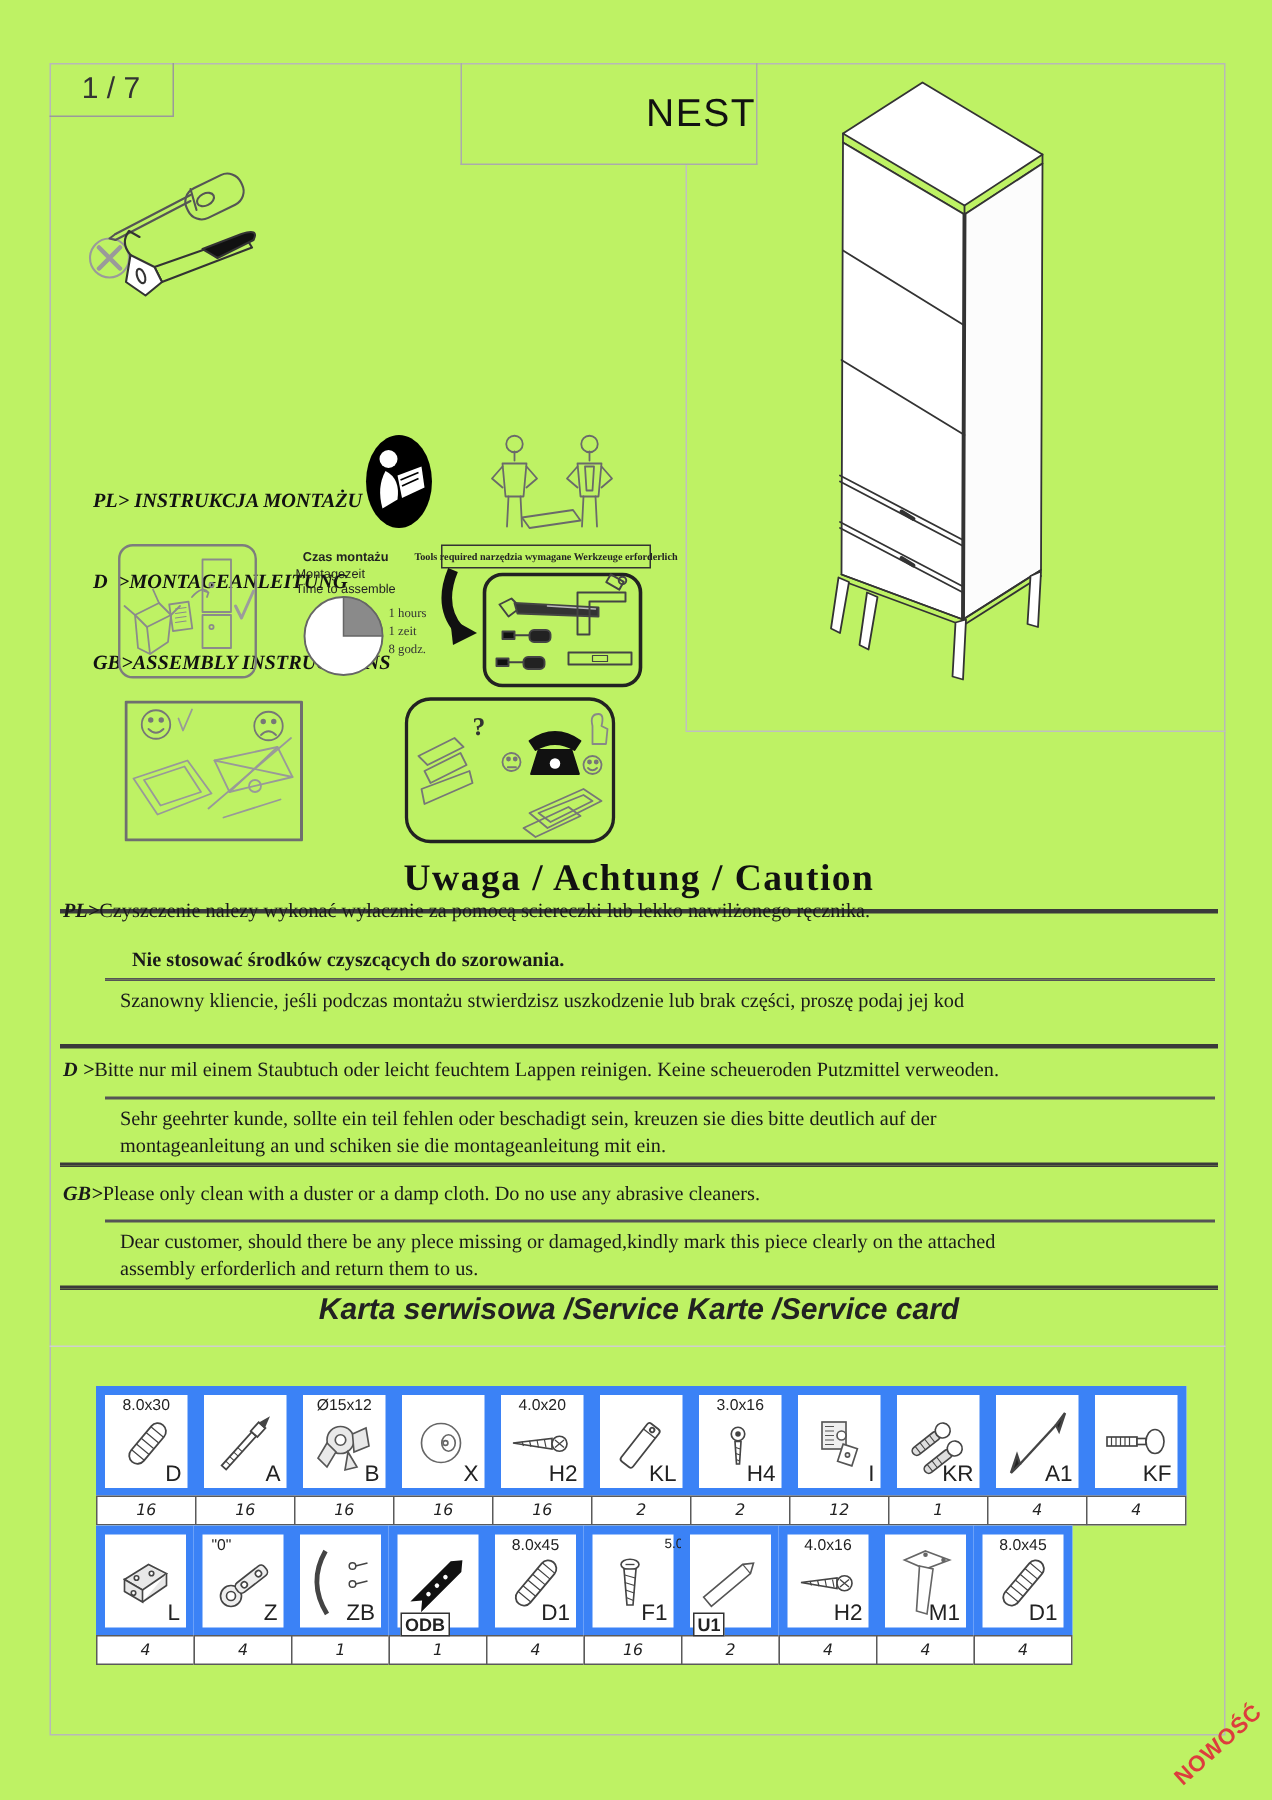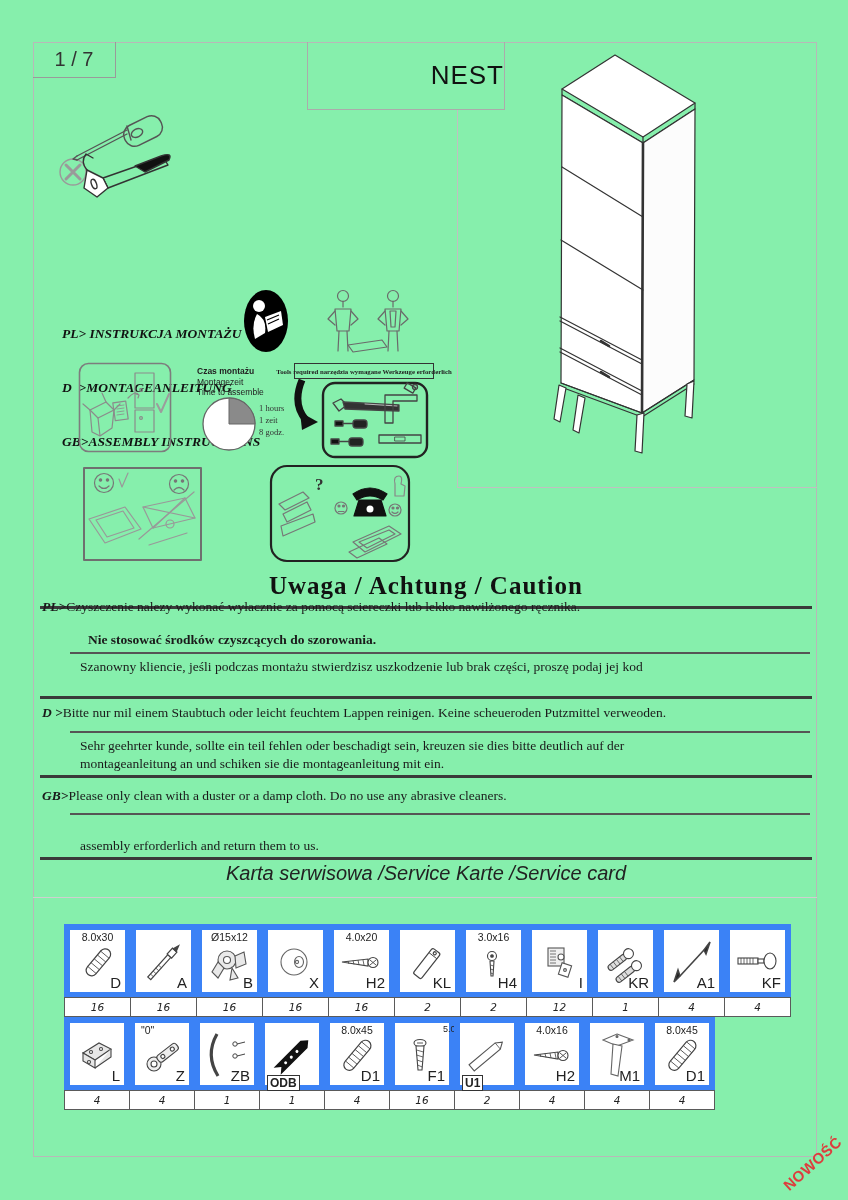--- a/index.html
+++ b/index.html
@@ -1,36 +1,36 @@
 <!DOCTYPE html>
 <html><head>
 <meta charset="utf-8">
 <style>
   * { margin:0; padding:0; box-sizing:border-box; }
   html,body { background:#fff; }
   body { font-family:"Liberation Serif", serif; color:#222; }
-  #page { position:relative; width:848px; height:1200px; background:#86efac; overflow:hidden; }
+  #page { position:relative; width:848px; height:1200px; background:#bef264; overflow:hidden; }
   .abs { position:absolute; }
   #page-border { left:33px; top:42px; width:784px; height:1115px; border:1px solid #b8b8b8; }
   #pagenum-box { left:33px; top:42px; width:83px; height:36px; border-right:1px solid #9a9a9a; border-bottom:1px solid #9a9a9a; display:flex; align-items:center; justify-content:center; font-family:"Liberation Sans",sans-serif; font-size:20px; color:#333; }
   #title-box { left:307px; top:42px; width:198px; height:68px; border:1px solid #ababab; border-top:none; display:flex; align-items:center; justify-content:flex-end; font-family:"Liberation Sans",sans-serif; font-size:26px; letter-spacing:1px; color:#111; }
   #furn-left-line { left:457px; top:110px; width:1px; height:377px; background:#c0c0c0; }
   #furn-bottom-line { left:457px; top:487px; width:360px; height:1px; background:#c0c0c0; }
   #intro { left:62px; top:289px; font-weight:bold; font-style:italic; font-size:13.5px; line-height:18px; color:#111; white-space:pre; }
   #time-titles { left:197px; top:366px; font-family:"Liberation Sans",sans-serif; font-size:8.5px; line-height:10.5px; color:#222; }
-  #time-titles .t1 { font-weight:bold; }
+  #time-titles .t1 { font-weight:bold;text-align:center; }
   #time-values { left:259px; top:402px; font-size:8.5px; line-height:12px; color:#333; }
   #tools-label { left:294px; top:363px; width:140px; height:16px; border:1px solid #333; display:flex; align-items:center; justify-content:center; font-weight:bold; font-size:6.8px; color:#222; white-space:nowrap; }
   .caution-line { left:42px; width:770px; font-size:13.5px; line-height:17px; color:#1a1a1a; }
   .prefix { font-weight:bold; font-style:italic; }
   .note { left:80px; width:730px; font-size:13.5px; line-height:17px; color:#1a1a1a; }
   .rule-heavy { left:40px; width:772px; height:3px; border-top:2px solid #3a3a3a; border-bottom:1px solid #3a3a3a; }
   .rule-note { left:70px; width:740px; height:2px; border-top:1px solid #555; border-bottom:1px solid #555; }
   #caution-title { left:40px; top:572px; width:772px; text-align:center; font-weight:bold; font-size:25px; letter-spacing:1px; color:#111; }
-  #service-title { left:40px; top:862px; width:772px; text-align:center; font-family:"Liberation Sans",sans-serif; font-weight:normal; font-style:italic; font-size:20px; color:#222; }
+  #service-title { left:40px; top:862px; width:772px; text-align:center; font-family:"Liberation Sans",sans-serif; font-weight:bold; font-style:italic; font-size:20px; color:#222; }
   #rule-light { left:33px; top:897px; width:784px; height:1px; background:#cfcfcf; }
   .ptable { display:grid; }
   .pt1 { left:65px; top:925px; grid-template-columns:repeat(11,66px); }
   .pt2 { left:65px; top:1018px; grid-template-columns:repeat(10,65px); }
   .pcell { position:relative; height:74px; border:6px solid #3b82f6; margin-left:-1px; margin-top:-1px; background:#fff; }
   .qcell { position:relative; height:20px; border:1px solid #5a5a5a; margin-left:-1px; margin-top:-1px; display:flex; align-items:center; justify-content:center; font-family:"DejaVu Sans",sans-serif; font-size:10.5px; color:#222; background:#fff;font-style:italic; }
   .psize { position:absolute; top:1px; left:0; width:100%; text-align:center; font-family:"Liberation Sans",sans-serif; font-size:10.5px; color:#222; }
   .psize.small { font-size:9px; }
   .plabel { position:absolute; right:4px; bottom:1px; font-family:"Liberation Sans",sans-serif; font-size:15px; color:#222; }
   .plabel.boxed { left:2px; right:auto; bottom:-6px; border:1.5px solid #333; background:#fff; padding:0 2px; font-weight:bold; font-size:12px; z-index:3; }
@@ -276,20 +276,21 @@
   </div>
   <div class="abs rule-note" style="top:731px;"></div>
   <div class="abs note" style="top:737px;">Sehr geehrter kunde, sollte ein teil fehlen oder beschadigt sein, kreuzen  sie dies bitte deutlich auf der</div>
   <div class="abs note" style="top:755px;">montageanleitung an und schiken sie die montageanleitung mit ein.</div>
 
   <div class="abs rule-heavy" style="top:775px;"></div>
   <div class="abs caution-line" style="top:787px;">
     <span class="prefix">GB&gt;</span><span>Please only clean with a duster or a damp cloth. Do no use any abrasive cleaners.</span>
   </div>
   <div class="abs rule-note" style="top:813px;"></div>
+  <div class="abs note" style="top:819px;">Dear customer, should there be any plece missing or damaged,kindly mark this piece clearly on the attached</div>
   <div class="abs note" style="top:837px;">assembly erforderlich and return them to us.</div>
 
   <div class="abs rule-heavy" style="top:857px;"></div>
   <div id="service-title" class="abs">Karta serwisowa /Service Karte /Service card</div>
   <div id="rule-light" class="abs"></div>
 
   <div class="abs ptable pt1">
     <div class="pcell">
       <div class="psize">8.0x30</div>
       <svg class="picon" width="56" height="48" viewBox="0 0 56 48" fill="#fff" stroke="#444" stroke-width="1.2">

